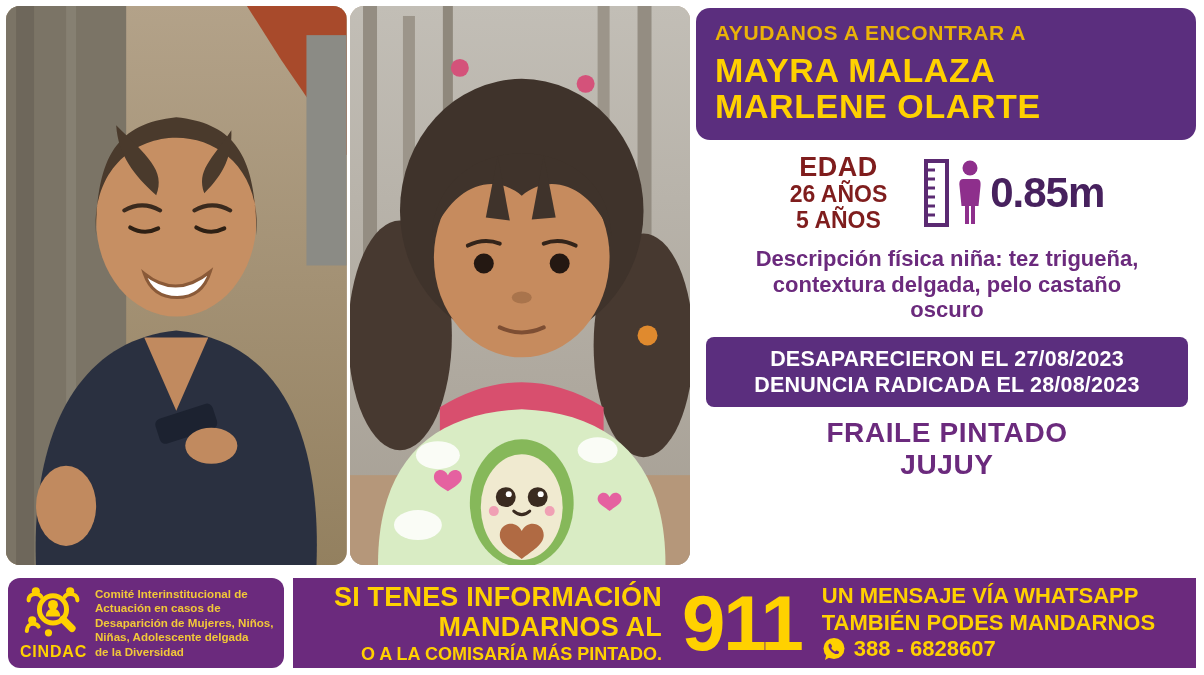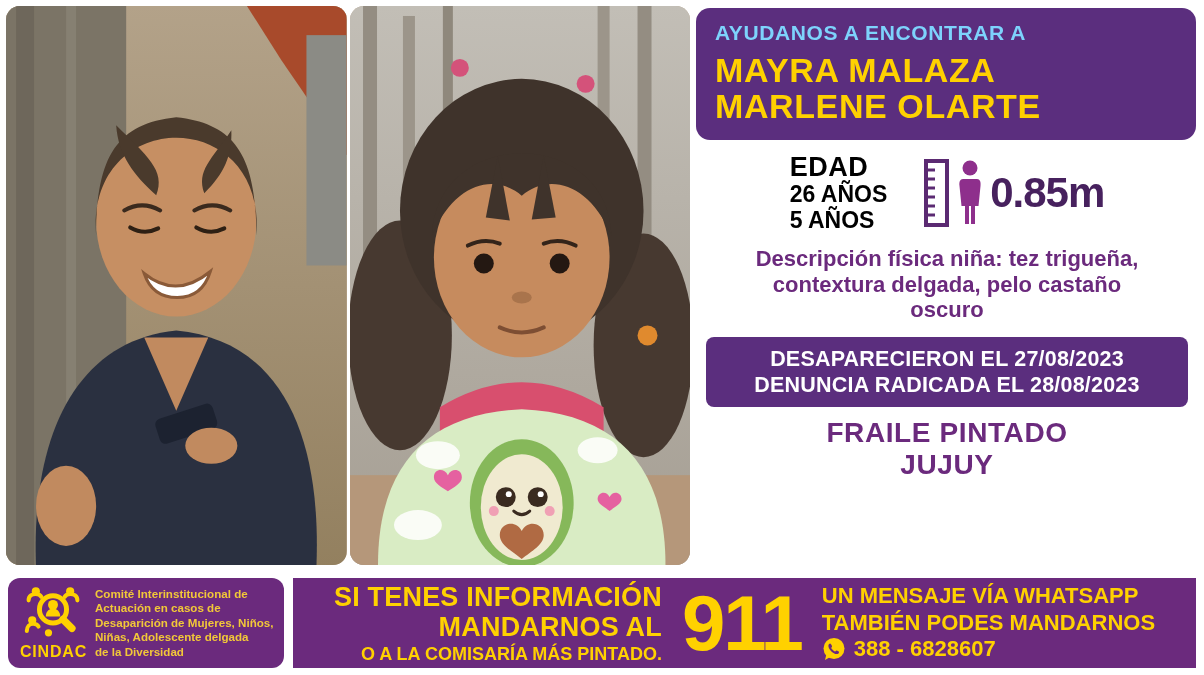--- a/index.html
+++ b/index.html
@@ -10,24 +10,24 @@
   
   .photos{position:absolute;left:6px;top:6px;width:684px;height:559px;display:flex;gap:3px;}
   .photo{flex:1;border-radius:14px;overflow:hidden;background:#b9a58c;margin:0;}
   .photo svg{display:block;width:100%;height:100%;}
   
   .panel{position:absolute;left:690px;top:0;width:514px;height:572px;box-sizing:border-box;}
   .header-box{
     margin:8px 8px 0 6px;background:#5b2e7e;border-radius:14px;
     padding:13px 10px 15px 19px;
   }
-  .intro{color:#7dd3fc;font-size:21px;font-weight:700;letter-spacing:.6px;margin-bottom:7px;}
+  .intro{color:#eab308;font-size:21px;font-weight:700;letter-spacing:.6px;margin-bottom:7px;}
   .name{color:#ffd100;font-size:34px;font-weight:800;line-height:1.07;letter-spacing:.6px;white-space:pre-line;}
   .age-height-row{display:flex;justify-content:center;align-items:center;gap:36px;margin-top:13px;}
-  .age{text-align:left;color:#000000;font-weight:800;line-height:1.1;}
+  .age{text-align:center;color:#7f1d1d;font-weight:800;line-height:1.1;}
   .age-label{font-size:27px;letter-spacing:.5px;}
   .age-value{font-size:23px;}
   .height{display:flex;align-items:center;gap:5px;}
   .height svg{display:block;}
   .height-value{font-size:42px;font-weight:700;color:#47215e;letter-spacing:-1px;}
   .desc{margin:13px 12px 0;text-align:center;color:#6b2a7d;font-weight:700;font-size:22px;line-height:1.16;white-space:pre-line;}
   .desc.second{margin-top:20px;}
   .dates-banner{
     margin:14px 16px 0;background:#5b2e7e;border-radius:8px;color:#ffffff;
     font-weight:800;font-size:21.5px;text-align:center;padding:9px 4px;line-height:1.22;

